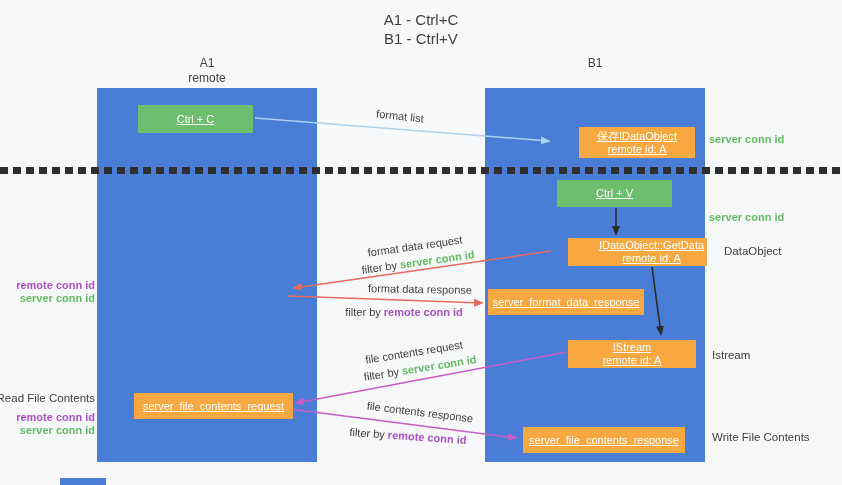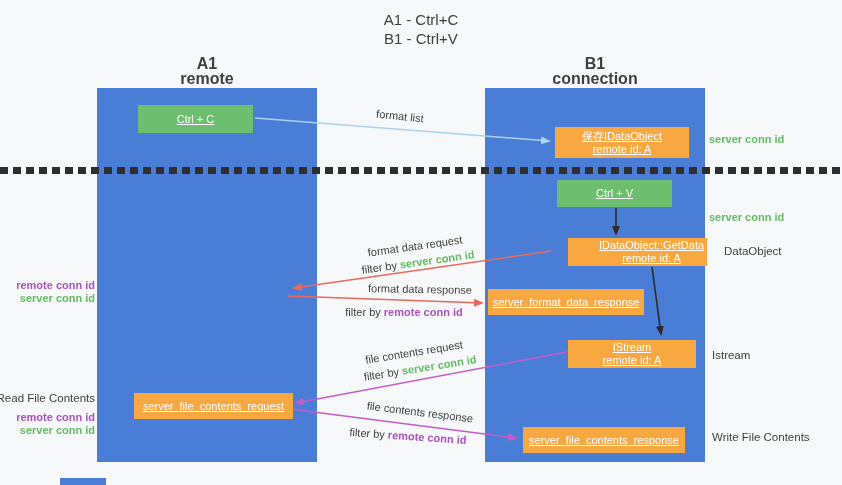--- a/index.html
+++ b/index.html
@@ -7,21 +7,21 @@
   .canvas {
     position: relative; width: 842px; height: 485px;
     background: #f7f8f9; overflow: hidden;
   }
   .page-title {
     position: absolute; left: 0; top: 10px; width: 842px;
     text-align: center; font-size: 15px; line-height: 19px; color: #404040;
   }
   .col-header {
     position: absolute; width: 220px; text-align: center;
-    font-size: 16px; line-height: 15px; color: #3f3f3f; font-weight: bold;
+    font-size: 12px; line-height: 15px; color: #3f3f3f;
   }
   .col {
     position: absolute; top: 88px; width: 220px; height: 374px;
     background: var(--column-blue, #4a7ed6); z-index: 1;
   }
   .arrow-svg { position: absolute; left: 0; top: 0; z-index: 2; pointer-events: none; }
   .dash-line {
     position: absolute; left: 0; top: 167px; width: 842px; height: 7px; z-index: 3;
     background: repeating-linear-gradient(90deg,
       var(--dash, #2e2e2e) 0 8px, transparent 8px 13px);
@@ -66,21 +66,20 @@
     <div>A1 - Ctrl+C</div>
     <div>B1 - Ctrl+V</div>
   </div>
 
   <div class="col-header" style="left:97px; top:56px;">
     <div>A1</div>
     <div>remote</div>
   </div>
   <div class="col-header" style="left:485px; top:56px;">
     <div>B1</div>
-    <div>connection</div>
   </div>
 
   <div class="col" style="left:97px;"></div>
   <div class="col" style="left:485px;"></div>
 
   <svg class="arrow-svg" width="842" height="485" viewBox="0 0 842 485">
     <defs>
       <marker id="ah-blue" markerWidth="10" markerHeight="8" refX="8" refY="4" orient="auto" markerUnits="userSpaceOnUse">
         <path d="M0,0 L10,4 L0,8 Z" class="fill-blue"></path>
       </marker>
@@ -102,21 +101,21 @@
     <line x1="567" y1="352" x2="296" y2="403" class="st-magenta" marker-end="url(#ah-magenta)"></line>
     <line x1="290" y1="409" x2="516" y2="438" class="st-magenta" marker-end="url(#ah-magenta)"></line>
   </svg>
 
   <div class="dash-line"></div>
 
   <div class="node node-green" style="left:138px; top:105px; width:115px; height:28px;">
     <span>Ctrl + C</span>
   </div>
 
-  <div class="node node-orange" style="left:555px; top:127px; width:134px; height:31px;">
+  <div class="node node-orange" style="left:579px; top:127px; width:116px; height:31px;">
     <span>保存IDataObject</span>
     <span>remote id: A</span>
   </div>
 
   <div class="node node-green" style="left:557px; top:180px; width:115px; height:27px;">
     <span>Ctrl + V</span>
   </div>
 
   <div class="node node-orange" style="left:568px; top:238px; width:111px; height:28px;padding-left:28px;">
     <span>IDataObject::GetData</span>

